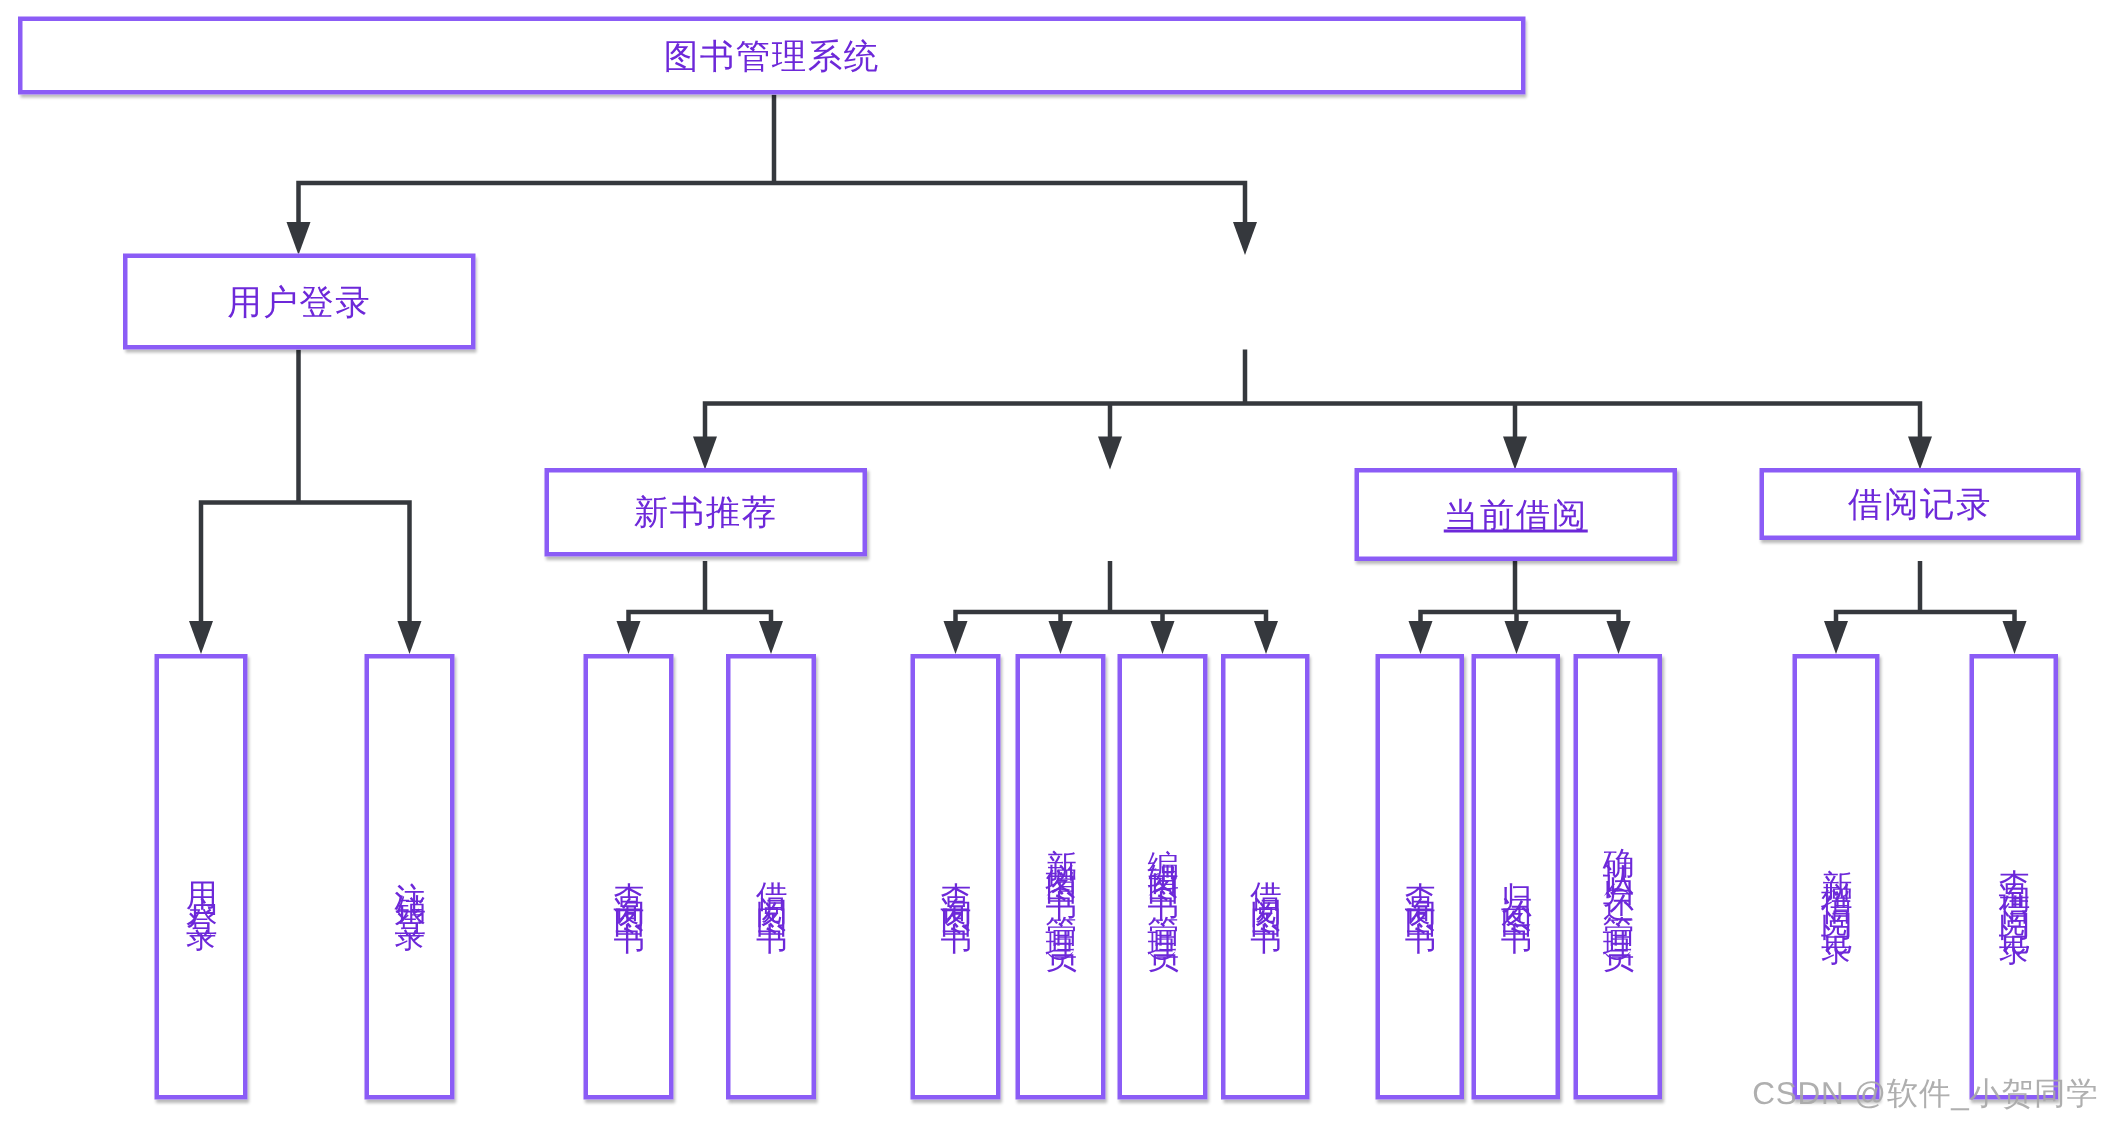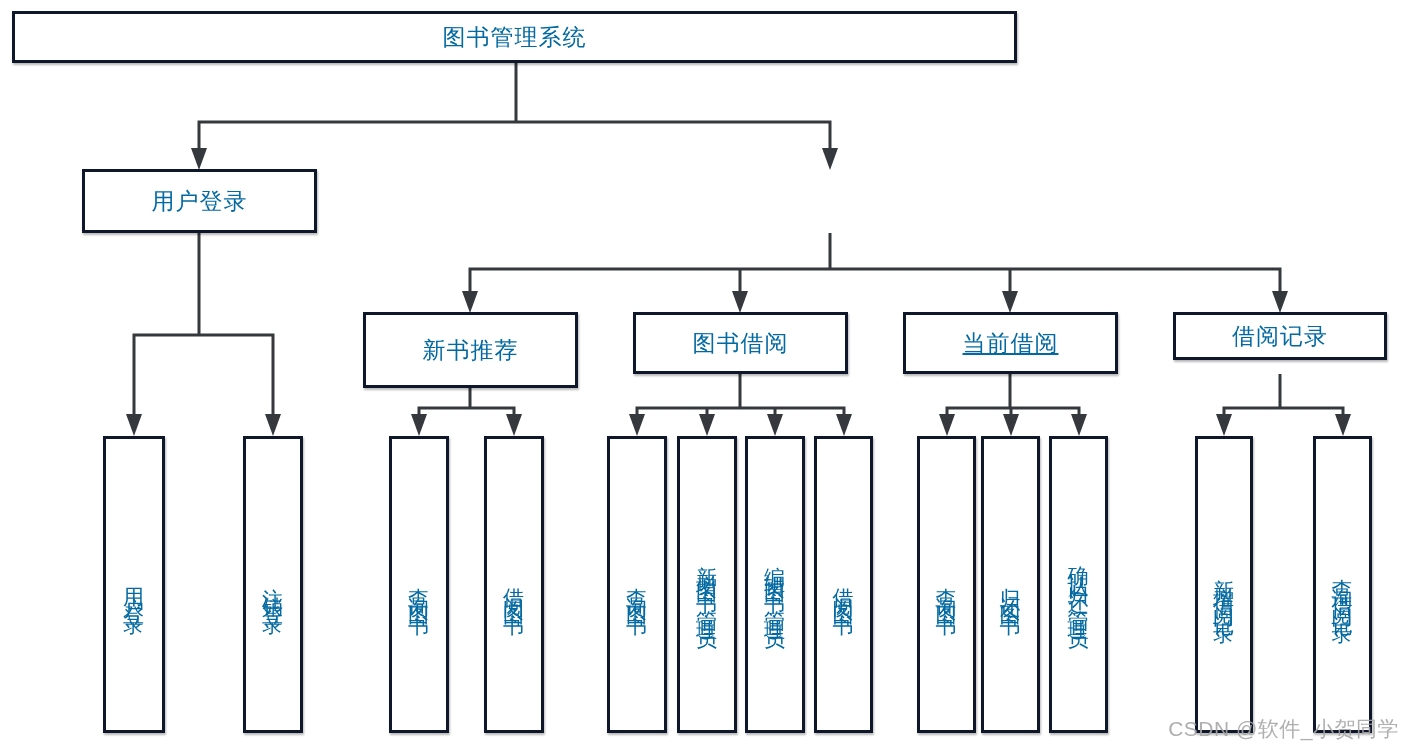--- a/index.html
+++ b/index.html
@@ -12,26 +12,26 @@
     overflow: hidden;
   }
   .wires {
     position: absolute;
     left: 0; top: 0;
     z-index: 1;
   }
   .node {
     position: absolute;
     box-sizing: border-box;
-    border: 3px solid #0f172a;
+    border: 3px solid #8b5cf6;
     background: #ffffff;
     display: flex;
     align-items: center;
     justify-content: center;
-    color: #0369a1;
+    color: #6d28d9;
     font-size: 23px;
     letter-spacing: 1px;
     z-index: 2;
     box-shadow: 1px 2px 2px rgba(0,0,0,0.28);
   }
   .vnode span {
     writing-mode: vertical-rl;
     letter-spacing: 9px;
     font-size: 21px;
     line-height: 1;
@@ -93,25 +93,22 @@
   </svg>
 
   <div class="node" style="left:12px; top:11px; width:1005px; height:52px;">
     <span>图书管理系统</span>
   </div>
 
   <div class="node" style="left:82px; top:169px; width:235px; height:64px;">
     <span>用户登录</span>
   </div>
 
-  <div class="node" style="left:363px; top:312px; width:215px; height:76px;">
+  <div class="node" style="left:363px; top:312px; width:215px; height:59px;">
     <span>新书推荐</span>
-  </div>
-  <div class="node" style="left:633px; top:312px; width:215px; height:62px;">
-    <span>图书借阅</span>
   </div>
   <div class="node" style="left:903px; top:312px; width:215px; height:62px;text-decoration:underline;">
     <span>当前借阅</span>
   </div>
   <div class="node" style="left:1173px; top:312px; width:214px; height:48px;">
     <span>借阅记录</span>
   </div>
 
   <div class="node vnode" style="left:103px; top:436px; width:62px; height:297px;">
     <span>用户登录</span>

